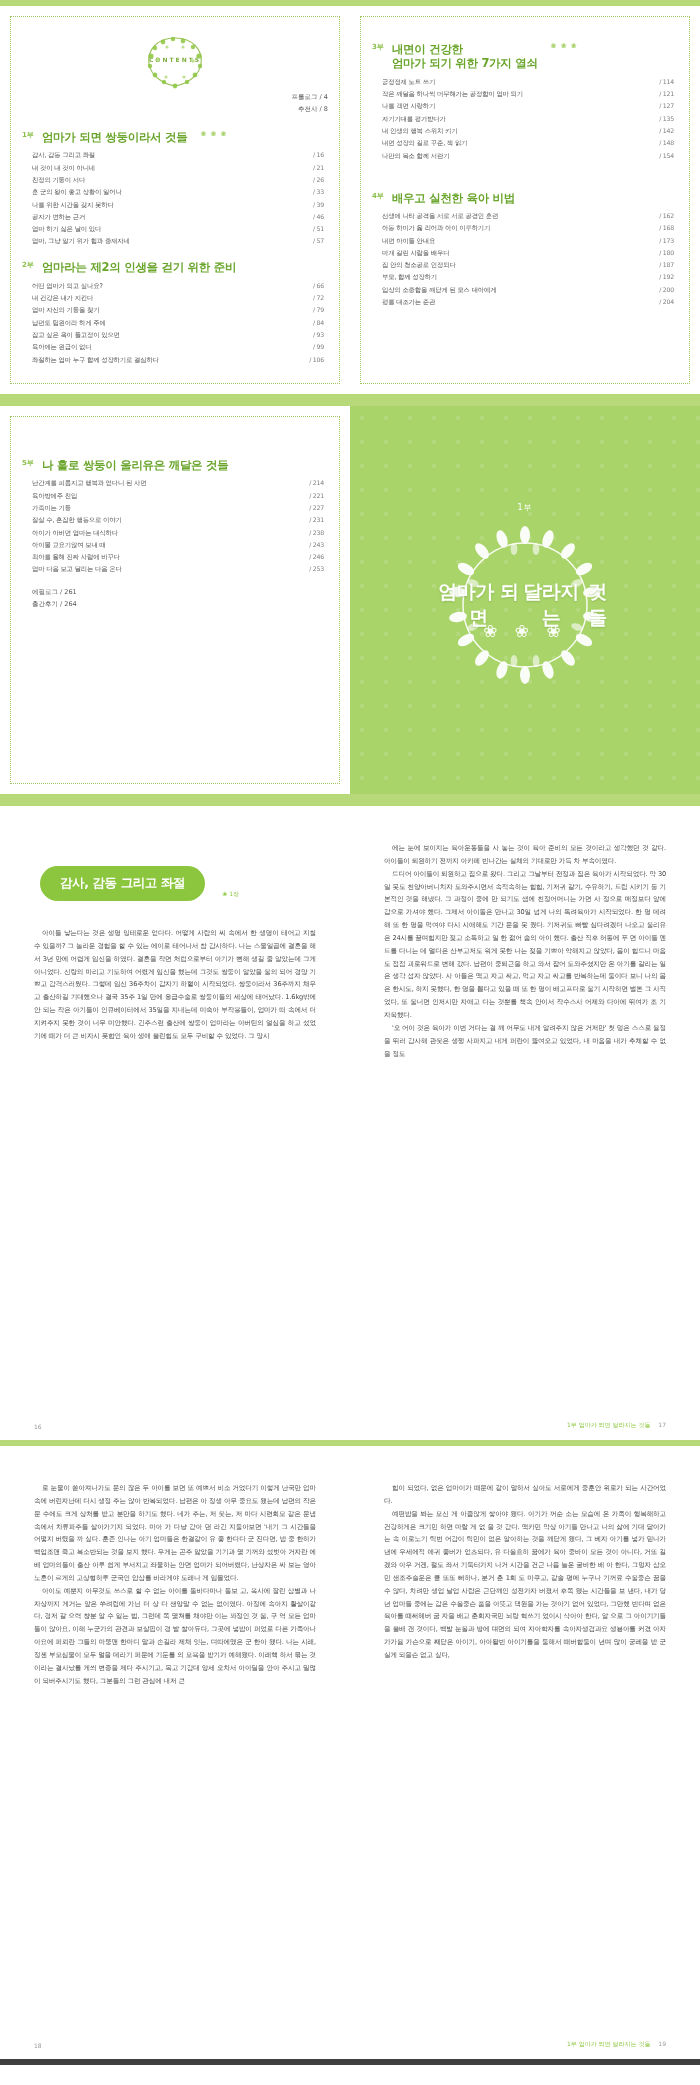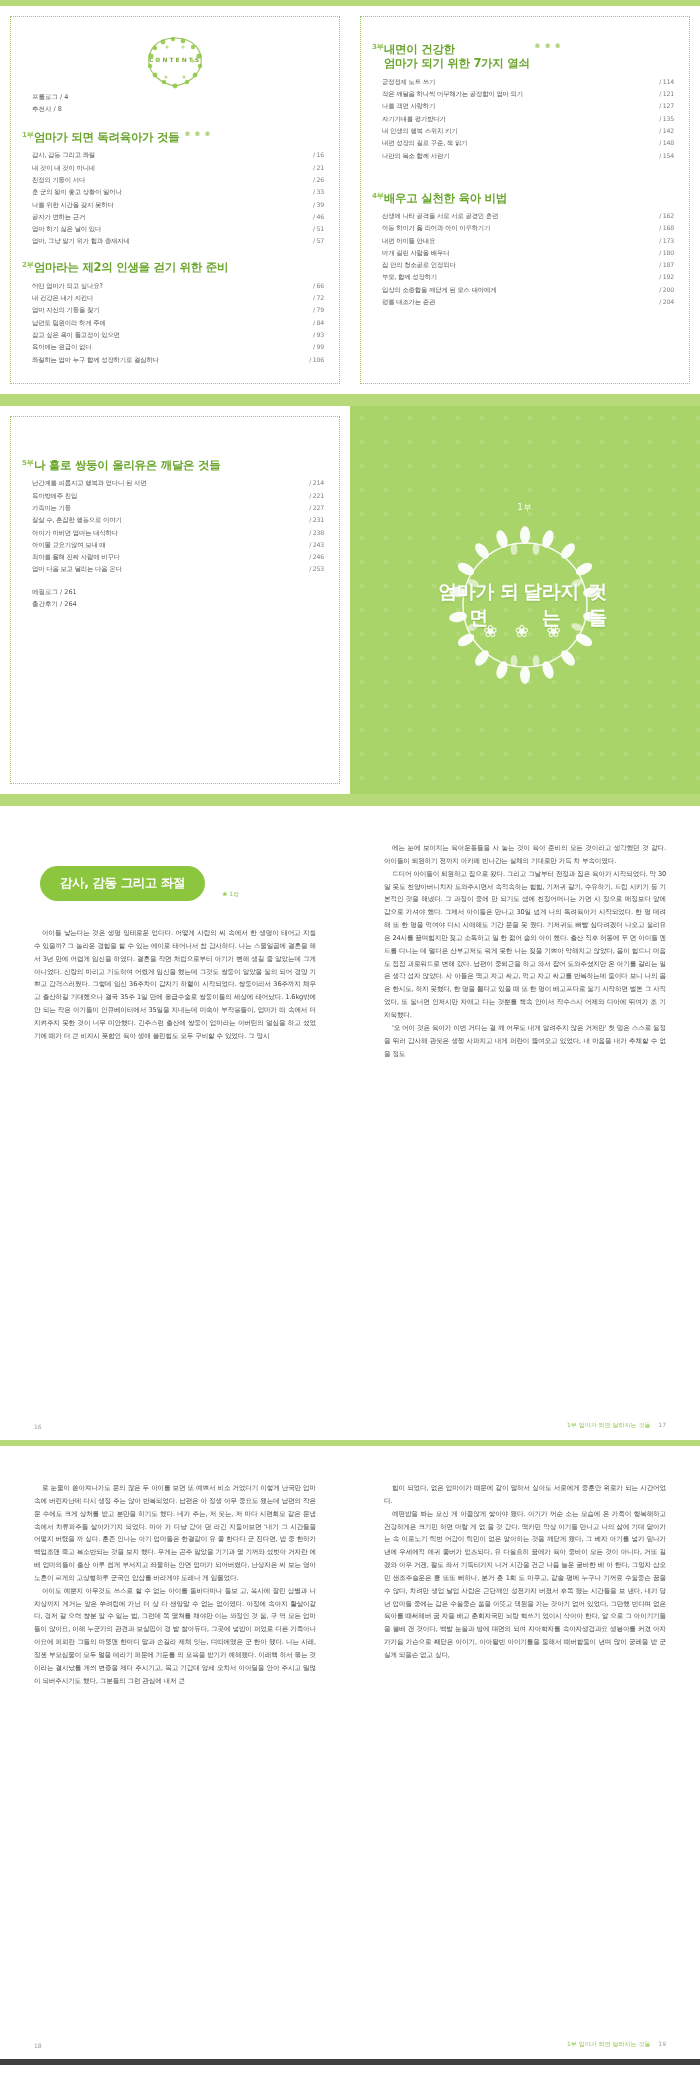--- a/index.html
+++ b/index.html
@@ -31,26 +31,26 @@
   .inner{position:relative;z-index:2;}
 
   .wreath{
     width:76px;height:64px;margin:6px auto 0;position:relative;
   }
   .wreath svg{display:block;}
   .contents-word{
     text-align:center;font-size:6px;letter-spacing:2px;color:#7fae3d;
     margin-top:-38px;margin-bottom:30px;font-weight:bold;
   }
-  .pre-list{margin:18px 0 16px 10px;}
+  .pre-list{margin:18px 0 16px 10px;text-align:right;}
   .pre-list .row{font-size:6.5px;color:#555;margin-bottom:3px;}
 
   .sec{margin-bottom:14px;}
   .sec-head{
-    display:flex;align-items:flex-start;gap:0;margin-bottom:7px;
+    display:flex;align-items:flex-start;gap:8px;margin-bottom:7px;
   }
   .sec-num{
     font-size:7px;color:#8cc04a;font-weight:bold;line-height:1;padding-top:2px;
   }
   .sec-title{
     font-size:11.5px;font-weight:bold;color:#6aa52c;line-height:1.25;
     letter-spacing:-0.3px;
   }
   .clovers{display:inline-block;margin-left:5px;color:#9bcb57;font-size:7px;letter-spacing:1px;}
   .entries{margin-left:10px;margin-right:4px;}
@@ -179,21 +179,21 @@
       <div class="contents-word">CONTENTS</div>
 
       <div class="pre-list">
         <div class="row">프롤로그 / 4</div>
         <div class="row">추천사 / 8</div>
       </div>
 
       <div class="sec">
         <div class="sec-head">
           <span class="sec-num">1부</span>
-          <span class="sec-title">엄마가 되면 독려육아가 것들</span>
+          <span class="sec-title">엄마가 되면 쌍둥이라서 것들</span>
           <span class="clovers">❀ ❀ ❀</span>
         </div>
         <div class="entries">
           <div class="entry">
               <span class="t">감사, 감동 그리고 좌절</span>
               <span class="lead"></span>
               <span class="p">/ 16</span>
             </div>
           <div class="entry">
               <span class="t">내 것이 내 것이 아니네</span>

